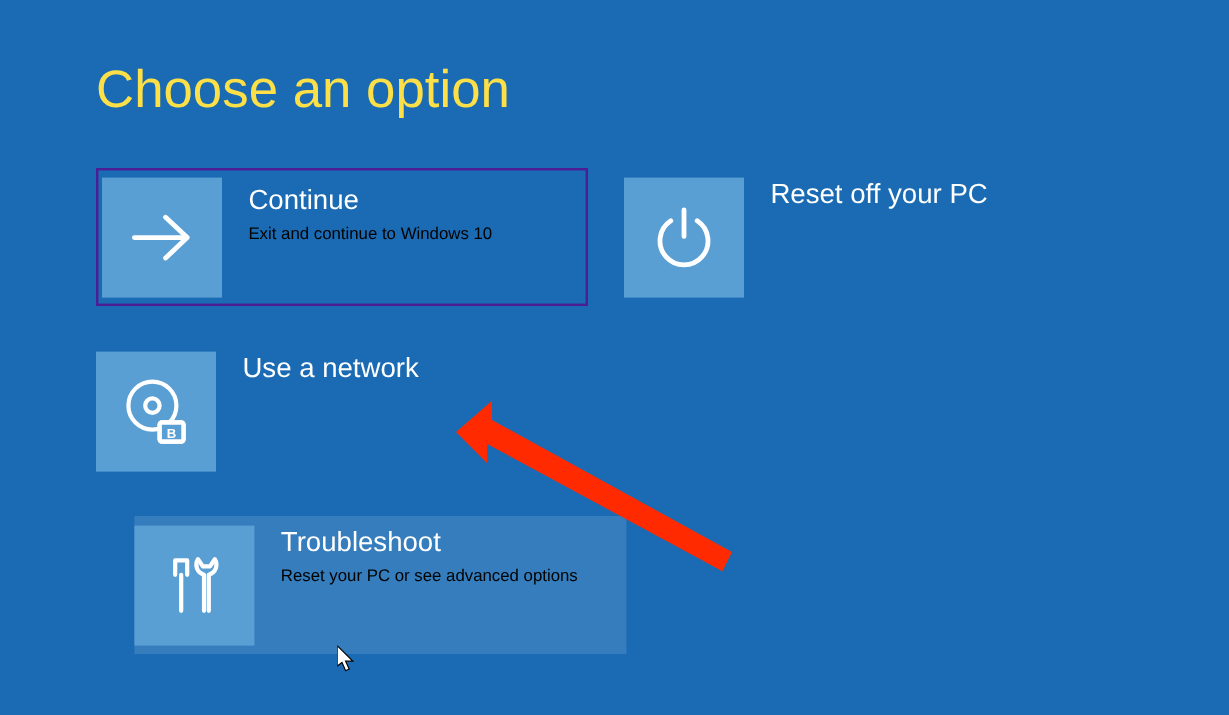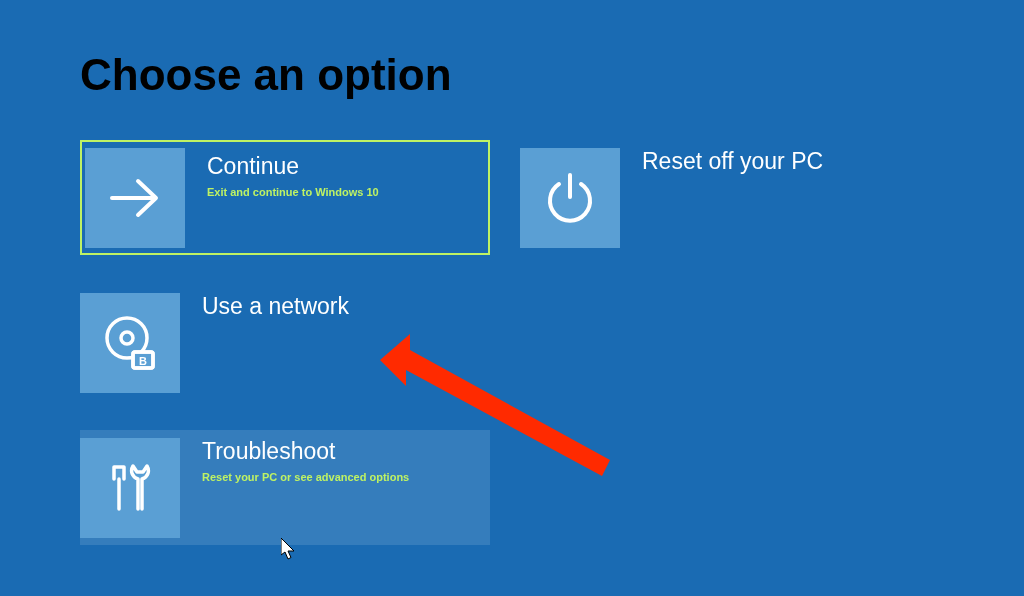--- a/index.html
+++ b/index.html
@@ -14,44 +14,45 @@
       font-family: 'Segoe UI Light', 'Segoe UI', sans-serif;
       color: #ffffff;
       overflow: hidden;
       position: relative;
     }
     .container {
       padding: 50px 0 0 80px;
     }
     .page-title {
       font-size: 44px;
-      font-weight: 700;
+      font-weight: 400;
       margin-bottom: 40px;
-      color: #000000;
+      color: #fde047;
     }
     .options-grid {
       display: flex;
       flex-wrap: wrap;
       gap: 30px;
       width: 920px;
     }
     .option-tile {
       width: 410px;
       height: 115px;
       display: flex;
       align-items: center;
       cursor: pointer;
       background: transparent;
     }
     .option-tile.selected {
-      border: 2px solid #bef264;
+      border: 2px solid #4c1d95;
       padding: 3px;
     }
     .option-tile.hover-state {
       background: rgba(255, 255, 255, 0.12);
+      margin-left: 32px;
     }
     .tile-icon {
       width: 100px;
       height: 100px;
       background: #5a9fd4;
       display: flex;
       align-items: center;
       justify-content: center;
       flex-shrink: 0;
     }
@@ -67,23 +68,23 @@
       justify-content: flex-start;
       height: 100%;
     }
     .tile-title {
       font-size: 23px;
       font-weight: 300;
       color: #ffffff;
       margin-bottom: 5px;
     }
     .tile-desc {
-      font-size: 11px;
-      color: #bef264;
-      font-weight: 700;
+      font-size: 14px;
+      color: #000000;
+      font-weight: 400;
       line-height: 1.4;
       max-width: 270px;
     }
     .arrow-annotation {
       position: absolute;
       top: 310px;
       left: 370px;
       pointer-events: none;
     }
     .cursor {

